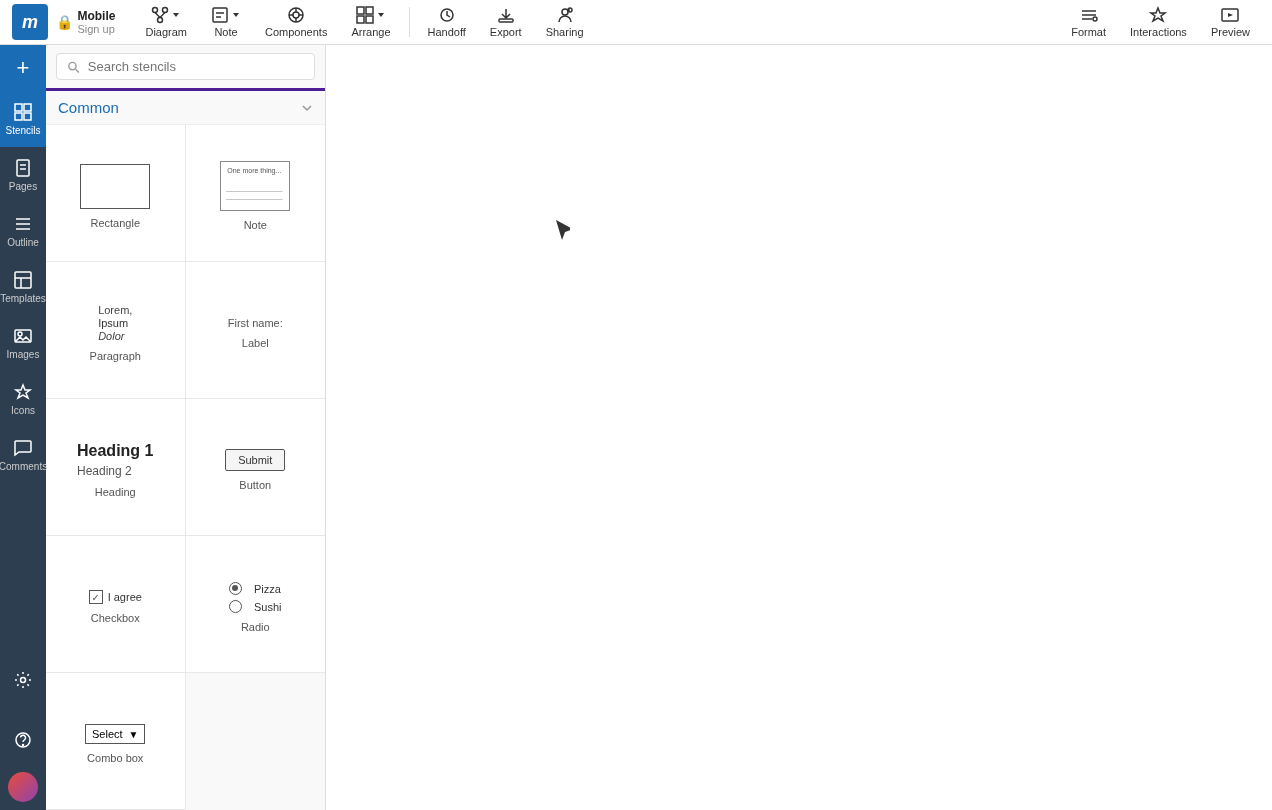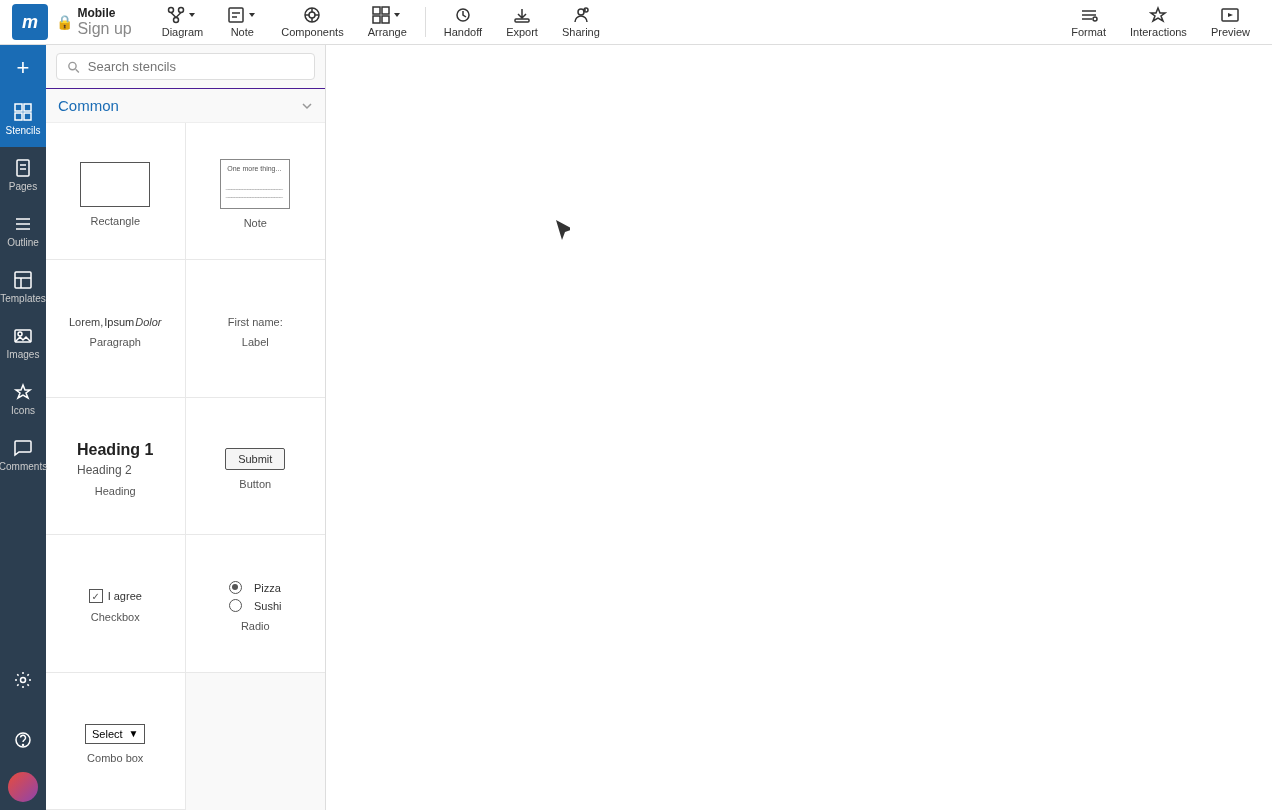--- a/index.html
+++ b/index.html
@@ -112,21 +112,21 @@
       width: 280px;
       background: #f9f9f9;
       border-right: 1px solid #ddd;
       display: flex;
       flex-direction: column;
       flex-shrink: 0;
       overflow: hidden;
     }
     .stencil-search {
       padding: 8px 10px;
-      border-bottom: 1px solid #4c1d95;
+      border-bottom: 3px solid #4c1d95;
       flex-shrink: 0;
     }
     .search-box {
       display: flex;
       align-items: center;
       background: #fff;
       border: 1px solid #ddd;
       border-radius: 4px;
       padding: 5px 10px;
       gap: 8px;
@@ -256,42 +256,42 @@
       top: 175px;
       left: 230px;
       width: 12px;
       height: 18px;
       cursor: default;
     }
 
     
     .para-text {
       display: flex;
-      flex-direction: row;
+      flex-direction: column;
       gap: 1px;
       align-items: flex-start;
     }
     .para-line1 { font-size: 11px; color: #444; }
     .para-line2 { font-size: 11px; font-weight: 400; color: #333; }
     .para-line3 { font-size: 11px; font-style: italic; color: #444; }
   </style>
 </head>
 <body>
 
 <div class="toolbar">
 
   <div style="display:flex;align-items:center;gap:8px;margin-right:16px;">
     <div style="width:36px;height:36px;background:#1a6cb5;border-radius:4px;display:flex;align-items:center;justify-content:center;color:white;font-size:18px;font-weight:700;font-style:italic;">
       <span>m</span>
     </div>
     <div style="display:flex;align-items:center;gap:4px;">
       <span style="font-size:14px;">🔒</span>
       <div style="display:flex;flex-direction:column;">
         <span style="font-size:12px;font-weight:600;color:#222;">Mobile</span>
-        <span style="font-size:16px;color:#888;">Sign up</span>
+        <span style="font-size:11px;color:#888;">Sign up</span>
       </div>
     </div>
   </div>
 
   <div class="toolbar-item">
     <div class="icon-area">
       <svg width="18" height="18" viewBox="0 0 18 18" fill="none" stroke="#333" stroke-width="1.5">
         <circle cx="4" cy="4" r="2.5"></circle>
           <circle cx="14" cy="4" r="2.5"></circle>
           <circle cx="9" cy="14" r="2.5"></circle>

